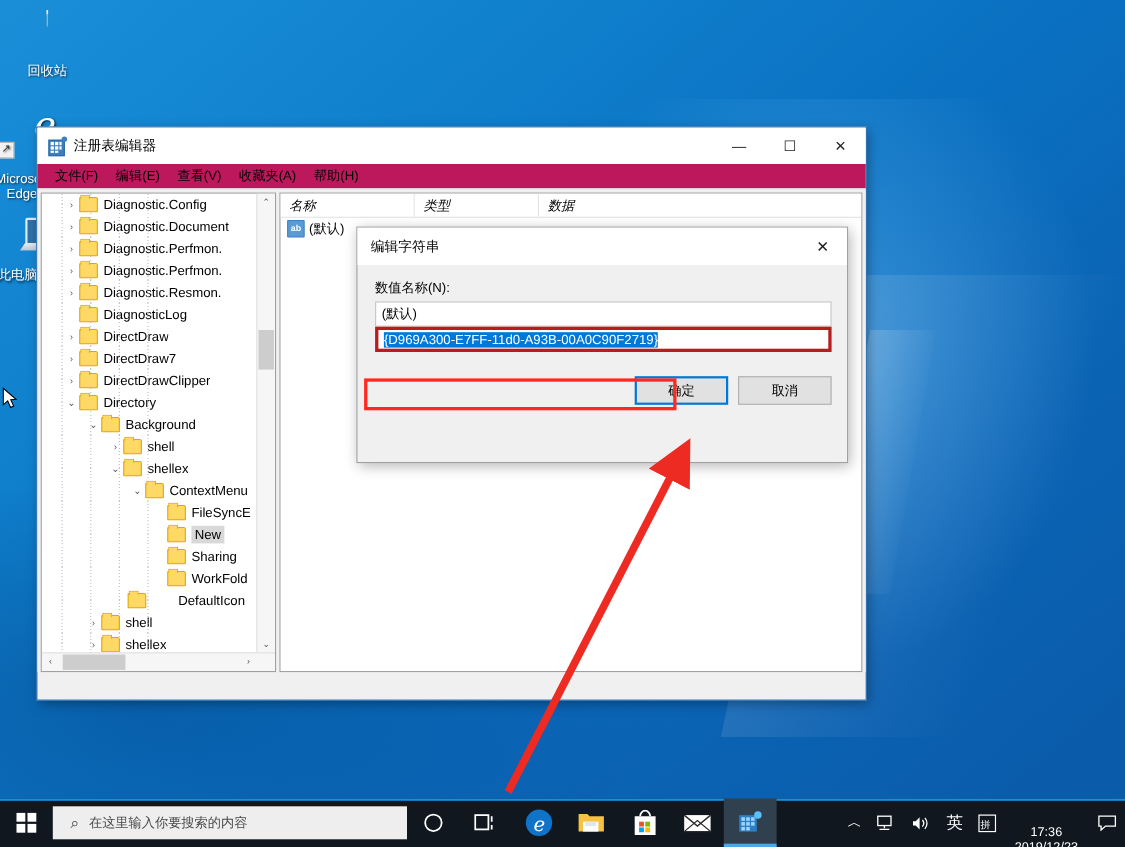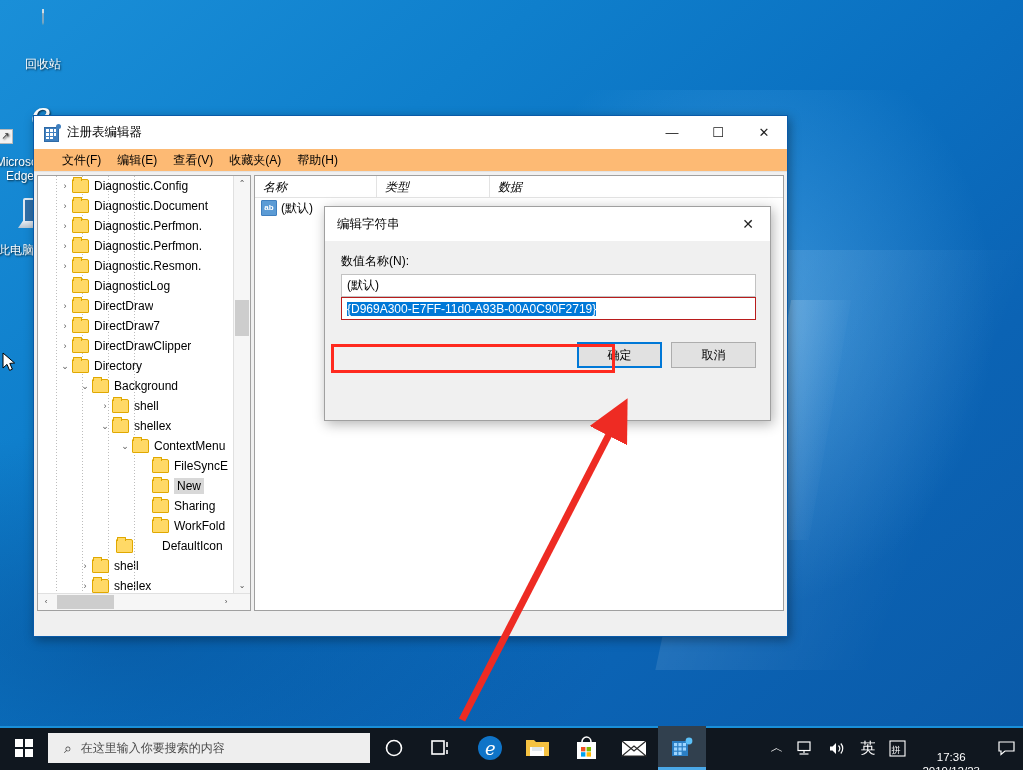--- a/index.html
+++ b/index.html
@@ -61,21 +61,21 @@
   #titlebar .ticon{width:16px;height:16px;margin-left:10px;margin-right:7px;position:relative;}
   .regicon-sq{position:absolute;left:0;top:2px;width:13px;height:13px;
       background:#3f7fbf;border:1px solid #2e6aa6;}
   .regicon-sq i{position:absolute;background:#fff;}
   .ticon .dot{position:absolute;right:-1px;top:-1px;width:5px;height:5px;border-radius:50%;background:#3f7fbf;}
   #title-text{font-size:12.5px;color:#000;}
   .winbtns{position:absolute;right:0;top:0;height:33px;display:flex;}
   .winbtn{width:46px;height:33px;display:flex;align-items:center;justify-content:center;
       font-size:13px;color:#222;}
 
-  #menubar{height:22px;background:#fdba74;display:flex;align-items:center;padding-left:20px;
+  #menubar{height:22px;background:#be185d;display:flex;align-items:center;padding-left:8px;
       border-bottom:1px solid #e3e3e3;}
   .menu-item{font-size:12px;color:#000;padding:2px 8px;}
 
   #addressbar{height:22px;background:#fff;border:1px solid #cfcfcf;margin:0 0 0 0;
       display:flex;align-items:center;padding-left:4px;font-size:12px;color:#000;
       border-left:none;border-right:none;}
 
   #panes{display:flex;height:439px;background:#f0f0f0;padding:3px 3px 0 3px;box-sizing:border-box;}
   #treepane{width:212px;background:#fff;border:1px solid #a0a0a0;position:relative;overflow:hidden;}
   #tree-scrollarea{position:absolute;left:0;top:0;right:16px;bottom:0;overflow:hidden;}
@@ -109,21 +109,21 @@
   
   #dialog{position:absolute;left:324px;top:206px;width:445px;height:213px;background:#f0f0f0;
       border:1px solid #a0a0a0;box-shadow:2px 3px 12px rgba(0,0,0,.30);}
   #dlg-title{height:34px;background:#fff;display:flex;align-items:center;position:relative;}
   #dlg-title span.t{font-size:12.5px;color:#000;margin-left:12px;}
   #dlg-close{position:absolute;right:0;top:0;width:44px;height:34px;display:flex;
       align-items:center;justify-content:center;font-size:14px;color:#222;}
   .dlabel{font-size:12px;color:#000;margin:0 0 4px 16px;}
   .dfield{margin:0 14px 0 16px;height:23px;background:#fff;border:1px solid #c2c2c2;
       font-size:12px;color:#000;display:flex;align-items:center;padding-left:5px;box-sizing:border-box;}
-  .dfield.focus{border:1px solid #b91c1c;}
+  .dfield.focus{border:3px solid #b91c1c;}
   .sel-text{background:#0078d7;color:#fff;}
   .dbtn{width:85px;height:26px;background:#e1e1e1;border:1px solid #adadad;font-size:12px;
       color:#000;display:flex;align-items:center;justify-content:center;box-sizing:border-box;}
   .dbtn.default{border:2px solid #0078d7;background:#e1e1e1;}
 
   
   .anno-rect{position:absolute;border:3px solid #ff2a1f;box-sizing:border-box;pointer-events:none;}
   #anno-arrow{position:absolute;left:440px;top:395px;width:220px;height:340px;pointer-events:none;}
 
   

